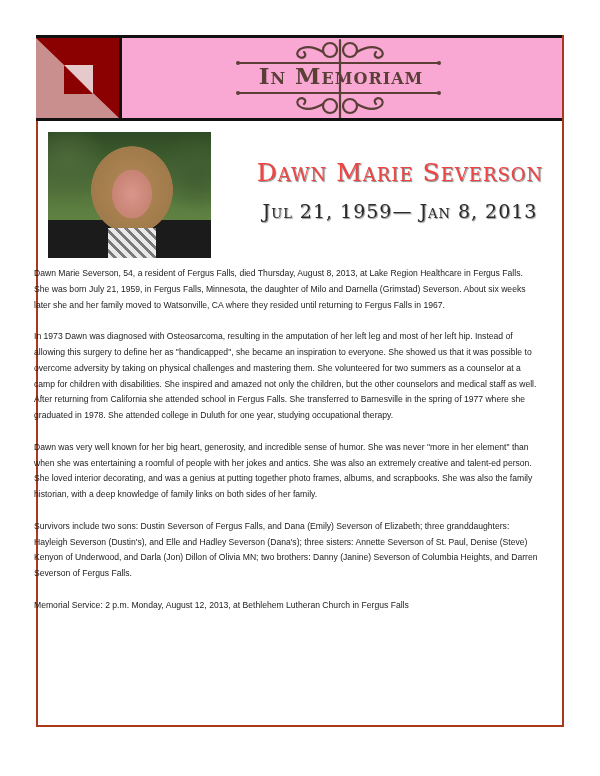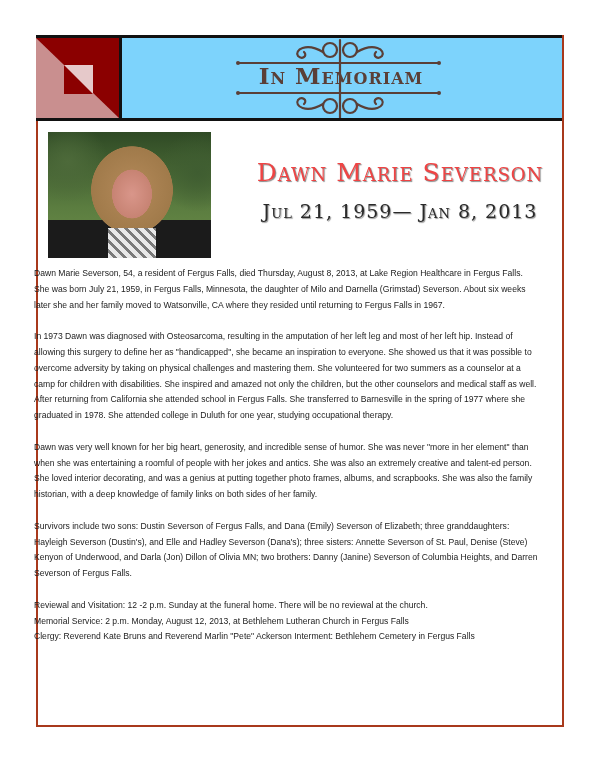--- a/index.html
+++ b/index.html
@@ -3,21 +3,21 @@
 <meta charset="utf-8">
 <style>
   html, body { margin:0; padding:0; background:#ffffff; }
   body { width:600px; height:776px; position:relative; overflow:hidden; font-family:"DejaVu Sans", sans-serif; }
   .frame {
     position:absolute; left:36px; top:35px; width:524px; height:690px;
     border:2px solid #a8391c; border-top:none; box-sizing:content-box;
   }
   .header {
     position:absolute; left:36px; top:35px; width:526px; height:86px;
-    background:#7dd3fc; border-top:3px solid #111; border-bottom:3px solid #111;
+    background:#f9a8d4; border-top:3px solid #111; border-bottom:3px solid #111;
     box-sizing:border-box;
   }
   .corner {
     position:absolute; left:0; top:0; width:86px; height:80px;
     border-right:3px solid #111; box-sizing:border-box; overflow:hidden;
   }
   .corner svg { display:block; }
   .title-wrap {
     position:absolute; left:200px; top:0; width:210px; height:80px;
   }
@@ -102,16 +102,14 @@
 </div>
 
 <div class="name">Dawn Marie Severson</div>
 <div class="dates">Jul 21, 1959— Jan 8, 2013</div>
 
 <div class="body">
   <p>Dawn Marie Severson, 54, a resident of Fergus Falls, died Thursday, August 8, 2013, at Lake Region Healthcare in Fergus Falls. She was born July 21, 1959, in Fergus Falls, Minnesota, the daughter of Milo and Darnella (Grimstad) Severson. About six weeks later she and her family moved to Watsonville, CA where they resided until returning to Fergus Falls in 1967.</p>
   <p>In 1973 Dawn was diagnosed with Osteosarcoma, resulting in the amputation of her left leg and most of her left hip. Instead of allowing this surgery to define her as "handicapped", she became an inspiration to everyone. She showed us that it was possible to overcome adversity by taking on physical challenges and mastering them. She volunteered for two summers as a counselor at a camp for children with disabilities. She inspired and amazed not only the children, but the other counselors and medical staff as well.  After returning from California she attended school in Fergus Falls. She transferred to Barnesville in the spring of 1977 where she graduated in 1978. She attended college in Duluth for one year, studying occupational therapy.</p>
   <p>Dawn was very well known for her big heart, generosity, and incredible sense of humor. She was never "more in her element" than when she was entertaining a roomful of people with her jokes and antics. She was also an extremely creative and talent-ed person. She loved interior decorating, and was a genius at putting together photo frames, albums, and scrapbooks. She was also the family historian, with a deep knowledge of family links on both sides of her family.</p>
   <p>Survivors include two sons: Dustin Severson of Fergus Falls, and Dana (Emily) Severson of Elizabeth; three granddaughters: Hayleigh Severson (Dustin's), and Elle and Hadley Severson (Dana's); three sisters: Annette Severson of St. Paul, Denise (Steve) Kenyon of Underwood, and Darla (Jon) Dillon of Olivia MN; two brothers: Danny (Janine) Severson of Columbia Heights, and Darren Severson of Fergus Falls.</p>
-  <div class="plain">Reviewal and Visitation: 12 -2 p.m. Sunday at the funeral home. There will be no reviewal at the church.</div>
   <div class="plain">Memorial Service: 2 p.m. Monday, August 12, 2013, at Bethlehem Lutheran Church in Fergus Falls</div>
-  <div class="plain">Clergy: Reverend Kate Bruns and Reverend Marlin "Pete" Ackerson Interment: Bethlehem Cemetery in Fergus Falls</div>
 </div>
 
 </body></html>

